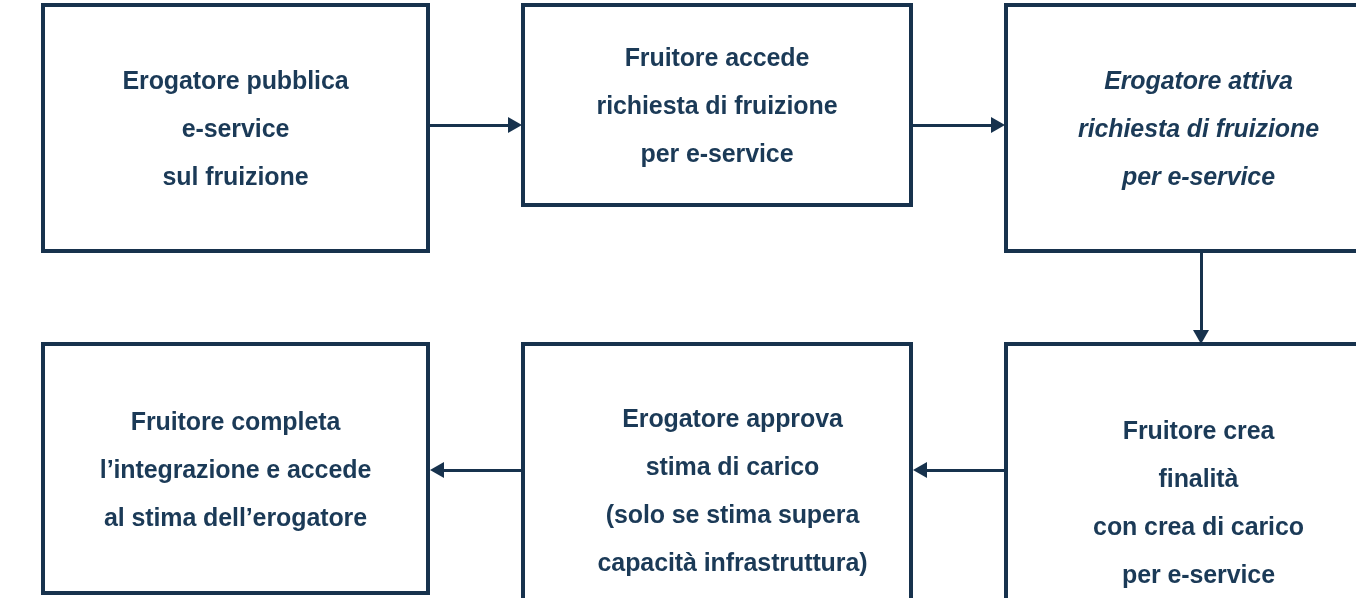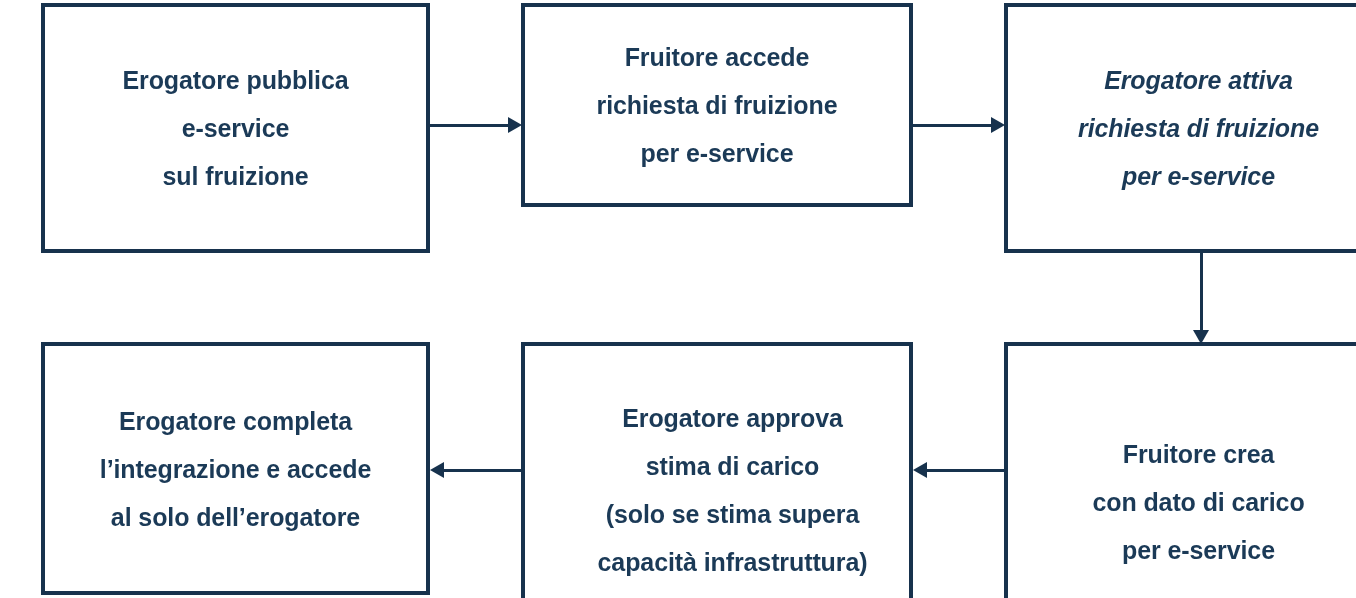--- a/index.html
+++ b/index.html
@@ -120,35 +120,36 @@
   </div>
 
   <div id="node-3" class="node-box">
     <span class="node-line">Erogatore attiva</span>
     <span class="node-line">richiesta di fruizione</span>
     <span class="node-line">per e-service</span>
   </div>
 
   <div id="node-4" class="node-box">
     <span class="node-line">Fruitore crea</span>
-    <span class="node-line">con dato di carico</span>
+    <span class="node-line">finalità</span>
+    <span class="node-line">con crea di carico</span>
     <span class="node-line">per e-service</span>
   </div>
 
   <div id="node-5" class="node-box">
     <span class="node-line">Erogatore approva</span>
     <span class="node-line">stima di carico</span>
     <span class="node-line">(solo se stima supera</span>
     <span class="node-line">capacità infrastruttura)</span>
   </div>
 
   <div id="node-6" class="node-box">
-    <span class="node-line">Erogatore completa</span>
+    <span class="node-line">Fruitore completa</span>
     <span class="node-line">l’integrazione e accede</span>
-    <span class="node-line">al solo dell’erogatore</span>
+    <span class="node-line">al stima dell’erogatore</span>
   </div>
 
   <div id="arrow-1-2" class="connector conn-h">
     <div class="shaft"></div>
     <div class="head-right"></div>
   </div>
 
   <div id="arrow-2-3" class="connector conn-h">
     <div class="shaft"></div>
     <div class="head-right"></div>

